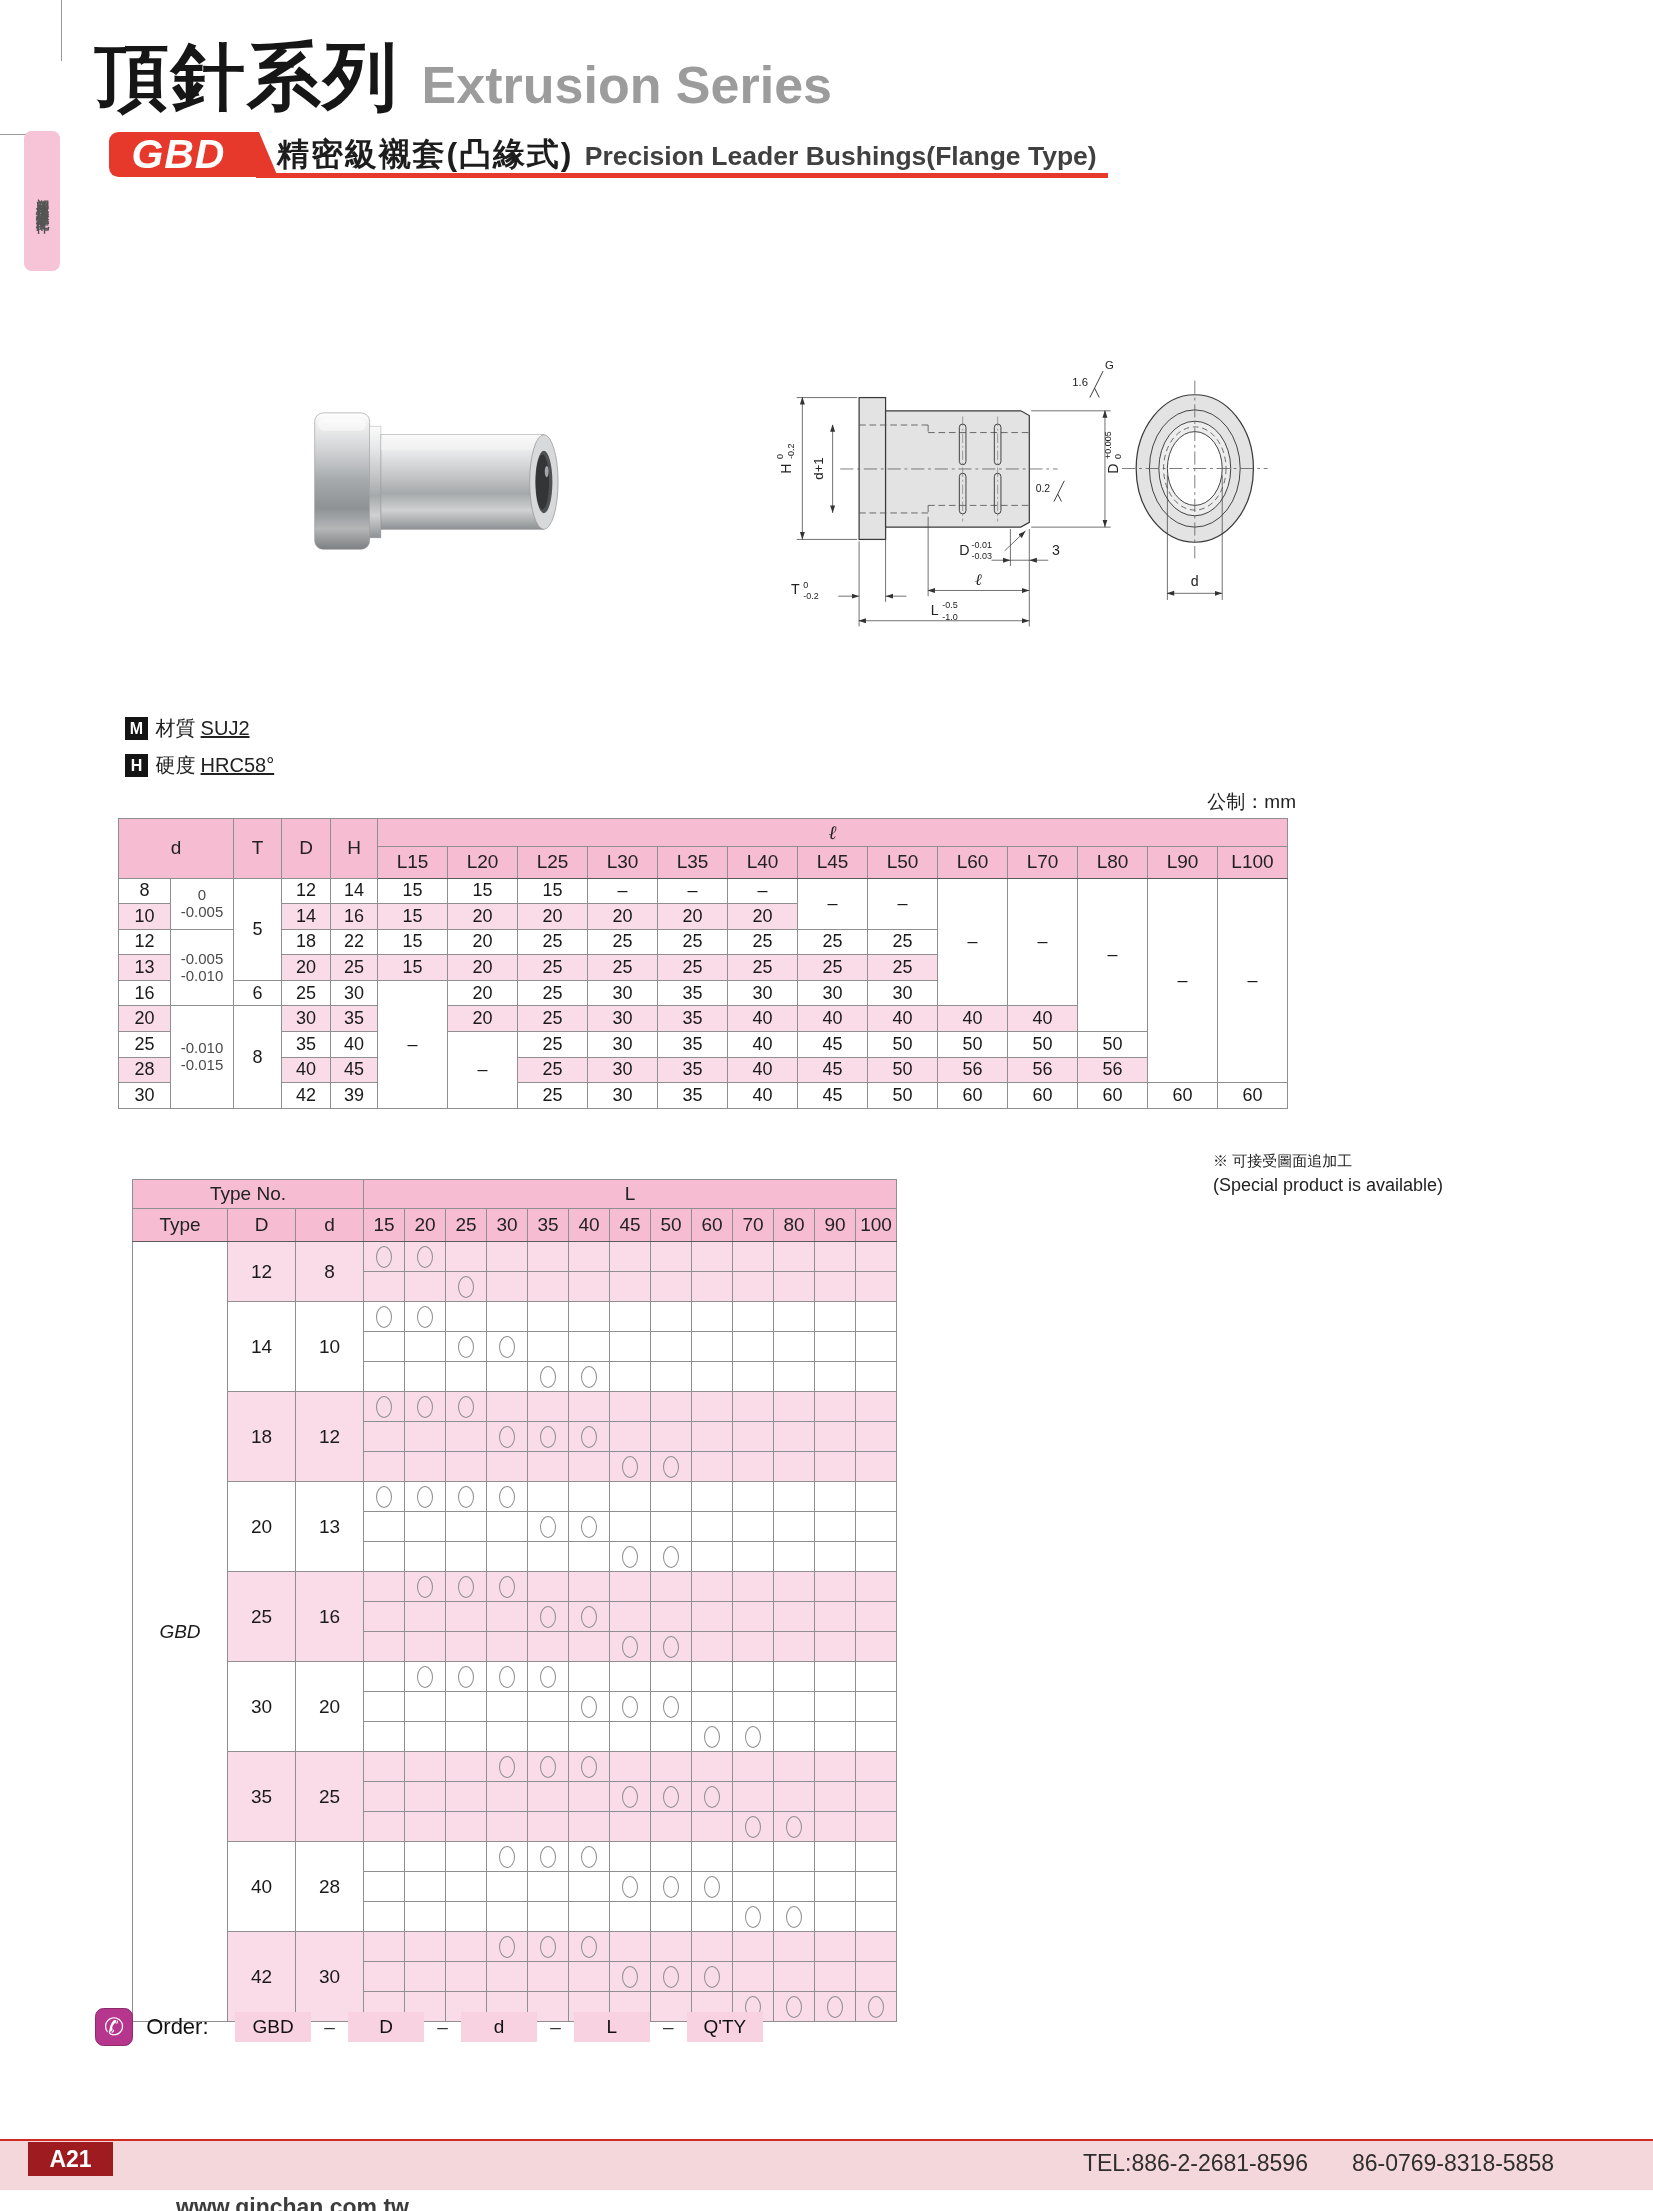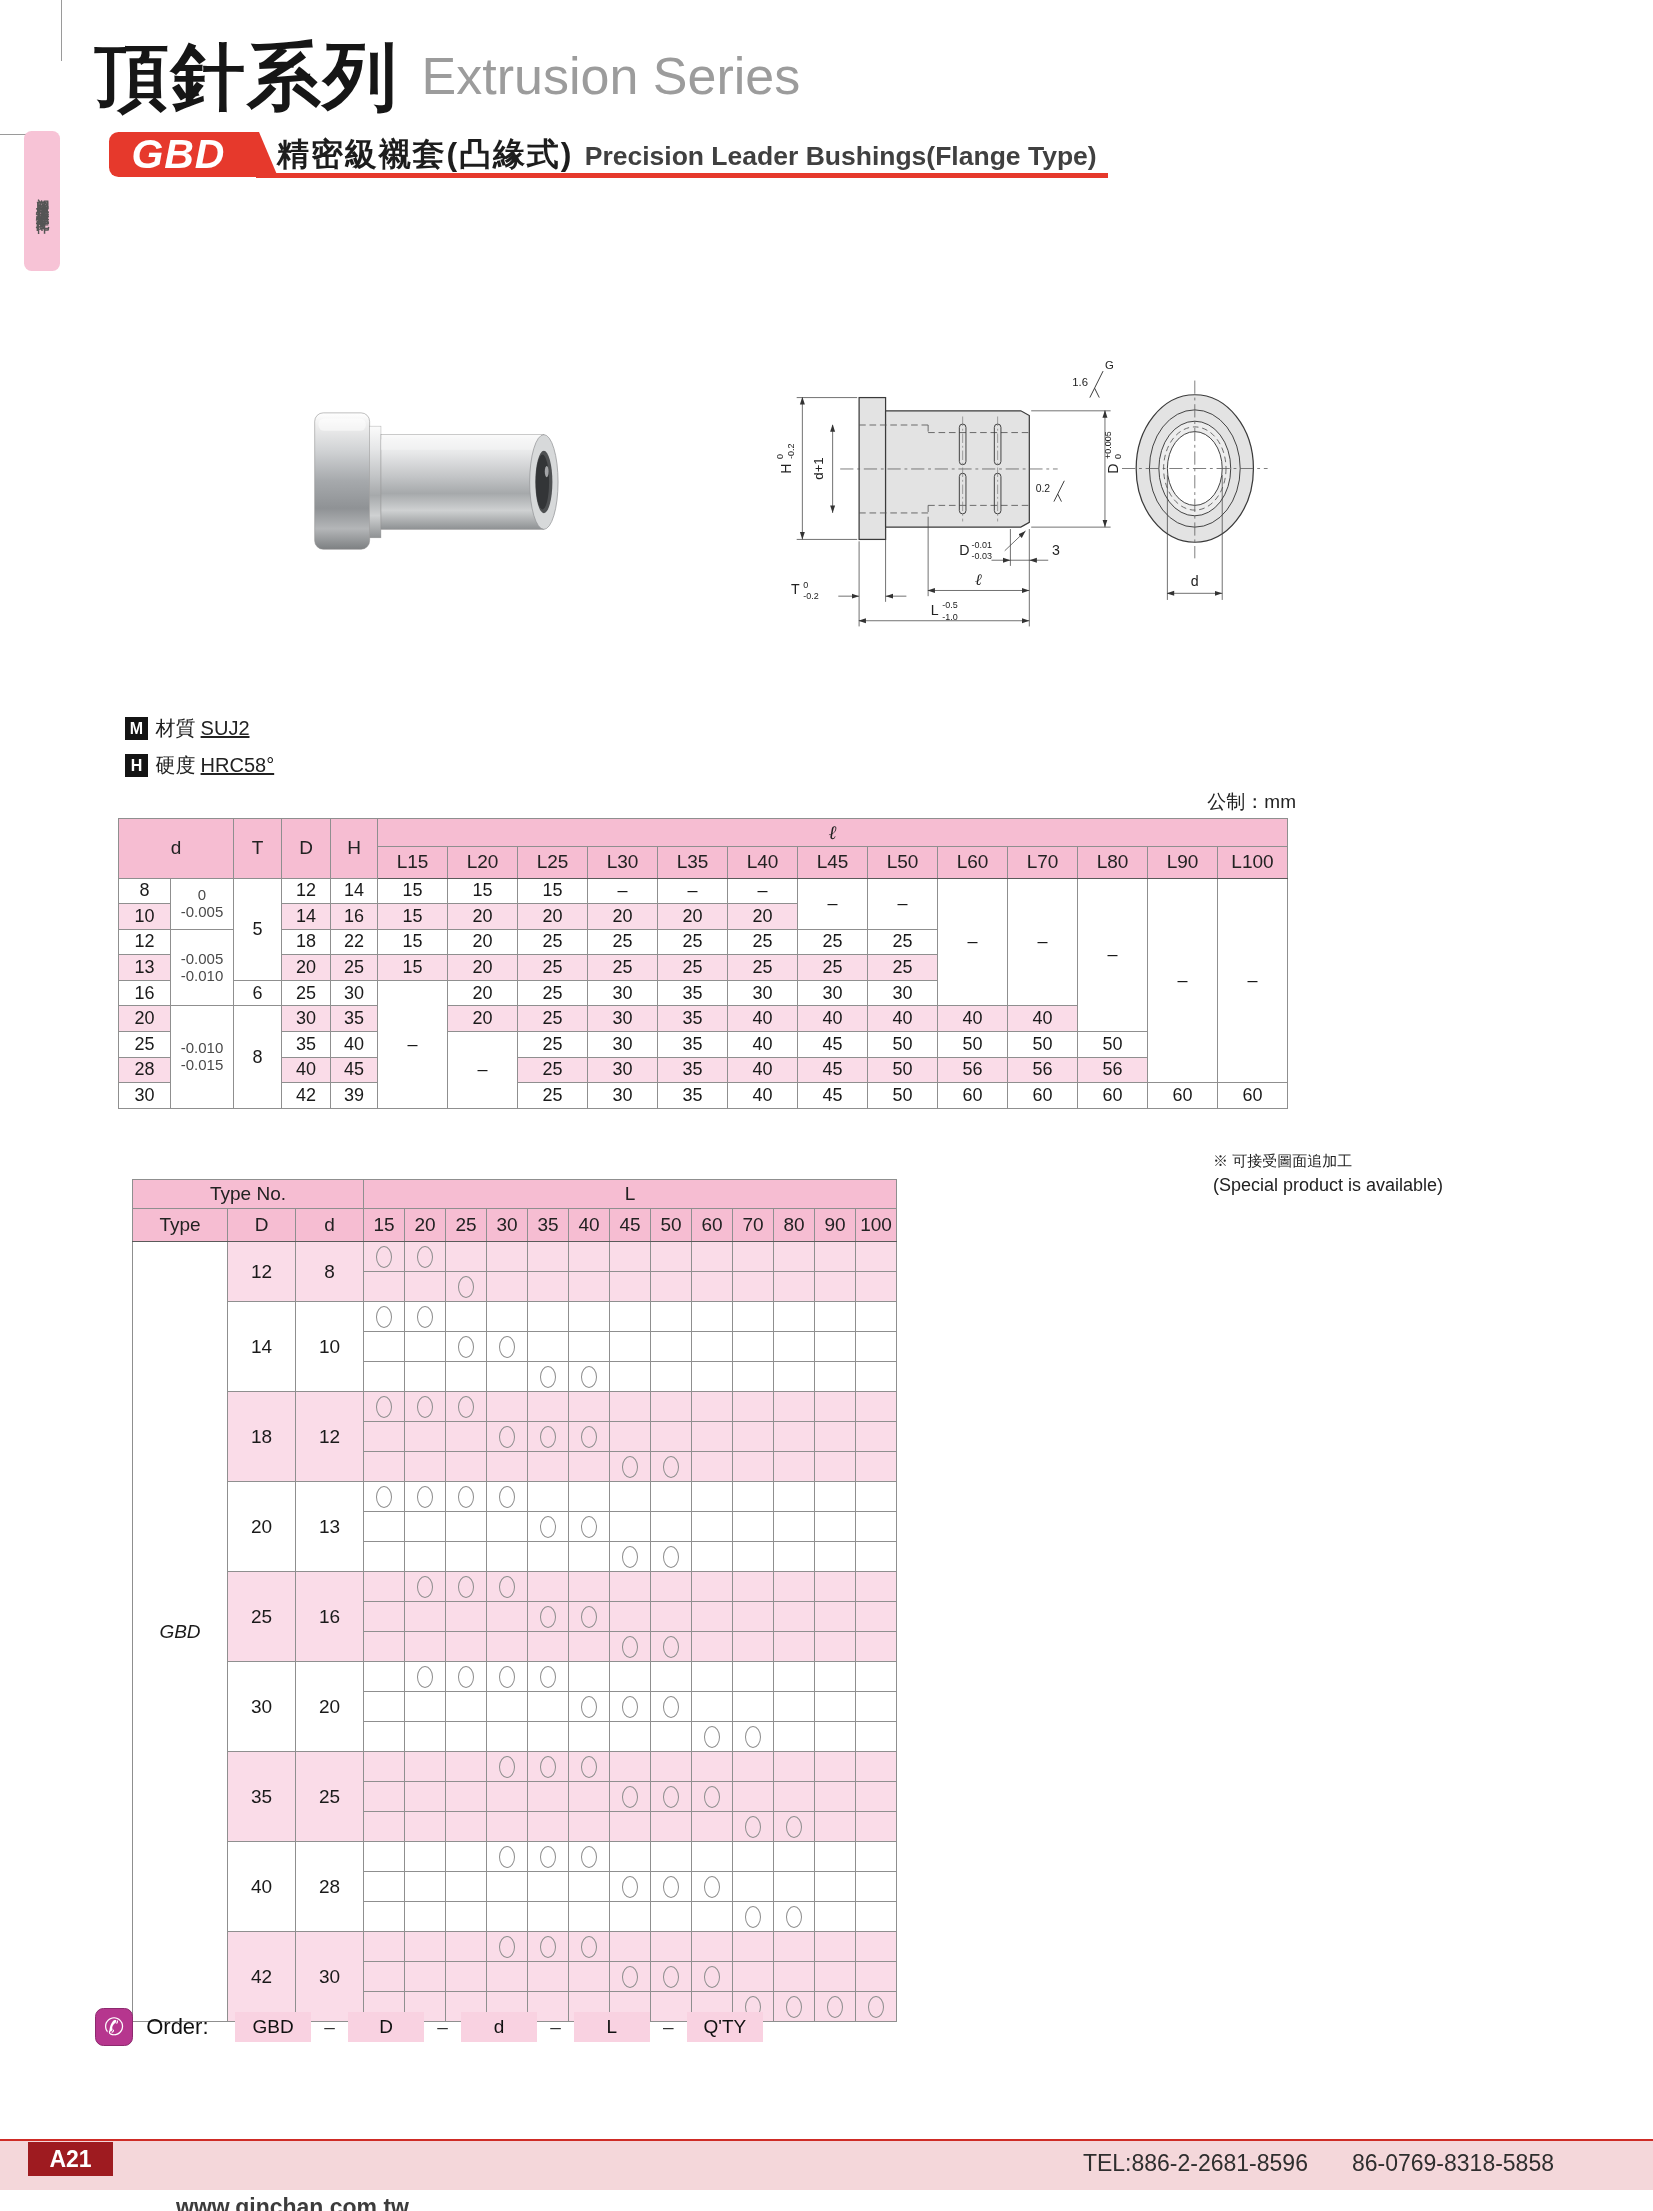--- a/index.html
+++ b/index.html
@@ -9,23 +9,23 @@
   
   .mark-v{position:absolute;left:61px;top:0;width:0.9px;height:61px;background:#9a9a9a;}
   .mark-h{position:absolute;left:0;top:134px;width:28px;height:0.9px;background:#9a9a9a;}
 
   
   .side-tab{position:absolute;left:24px;top:131px;width:36px;height:140px;background:#f7c3d6;
             border-radius:7.6px;display:flex;align-items:center;justify-content:center;}
   .side-tab span{writing-mode:vertical-rl;font-size:13.2px;letter-spacing:2.8px;color:#555;font-weight:bold;}
 
   
-  .title-block{position:absolute;left:95px;top:40px;display:flex;align-items:center;gap:23px;white-space:nowrap;}
+  .title-block{position:absolute;left:95px;top:40px;display:flex;align-items:flex-end;gap:23px;white-space:nowrap;}
   .title-zh{font-size:74px;font-weight:bold;color:#161616;letter-spacing:1.9px;line-height:1;}
-  .title-en{font-size:52px;font-weight:normal;color:#9c9c9c;line-height:1;margin-bottom:2.8px;}
+  .title-en{font-size:52px;font-weight:bold;color:#9c9c9c;line-height:1;margin-bottom:2.8px;}
 
   
   .gbd-row{position:absolute;left:109px;top:132px;width:1041px;height:45px;}
   .gbd-band{position:absolute;left:0;top:0;width:131px;height:45px;background:#e6392c;border-radius:9.5px 0 0 9.5px;}
   .gbd-slant{position:absolute;left:131px;top:0;width:38px;height:45px;background:#e6392c;
              clip-path:polygon(0 0,50% 0,100% 100%,0 100%);}
   .gbd-text{position:absolute;left:3.8px;top:0;width:131px;height:44px;display:flex;align-items:center;
             justify-content:center;color:#fff;font-size:41px;font-weight:bold;font-style:italic;letter-spacing:0.9px;}
   .gbd-rule{position:absolute;left:147px;top:41px;width:852px;height:4.7px;background:#e6392c;}
   .gbd-sub{position:absolute;left:168px;top:0.9px;display:flex;align-items:baseline;gap:11.4px;white-space:nowrap;}

